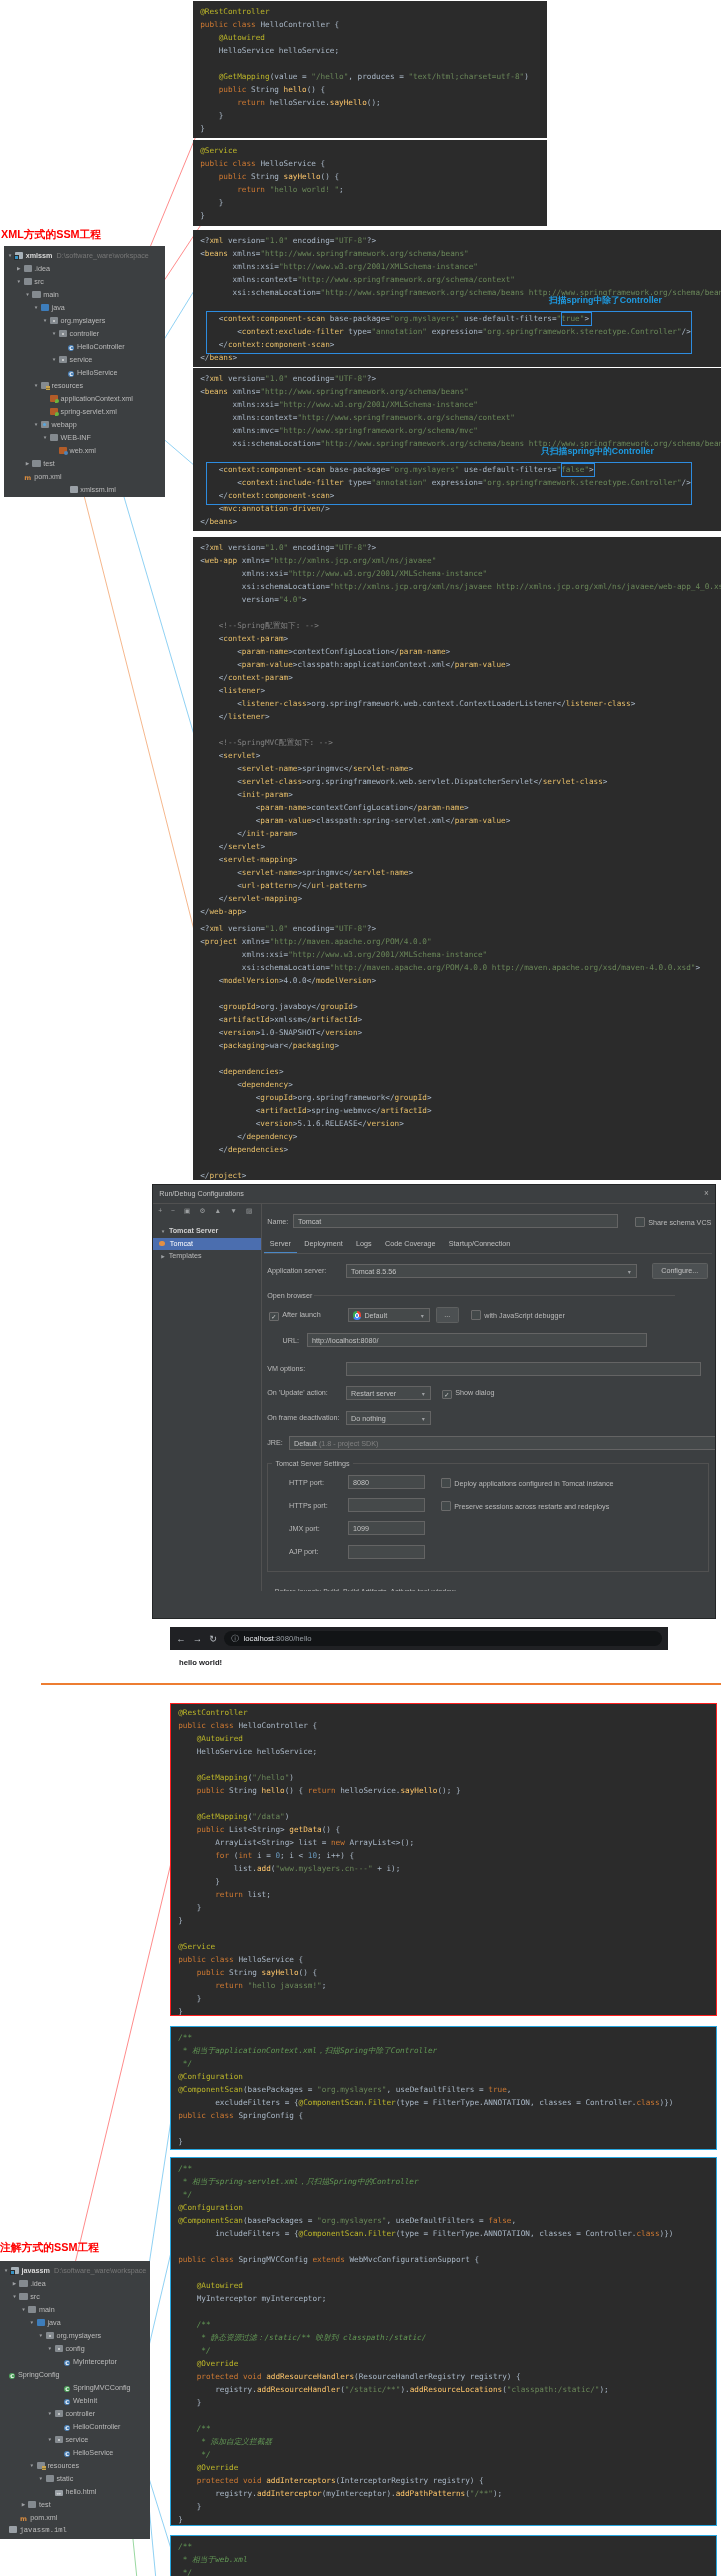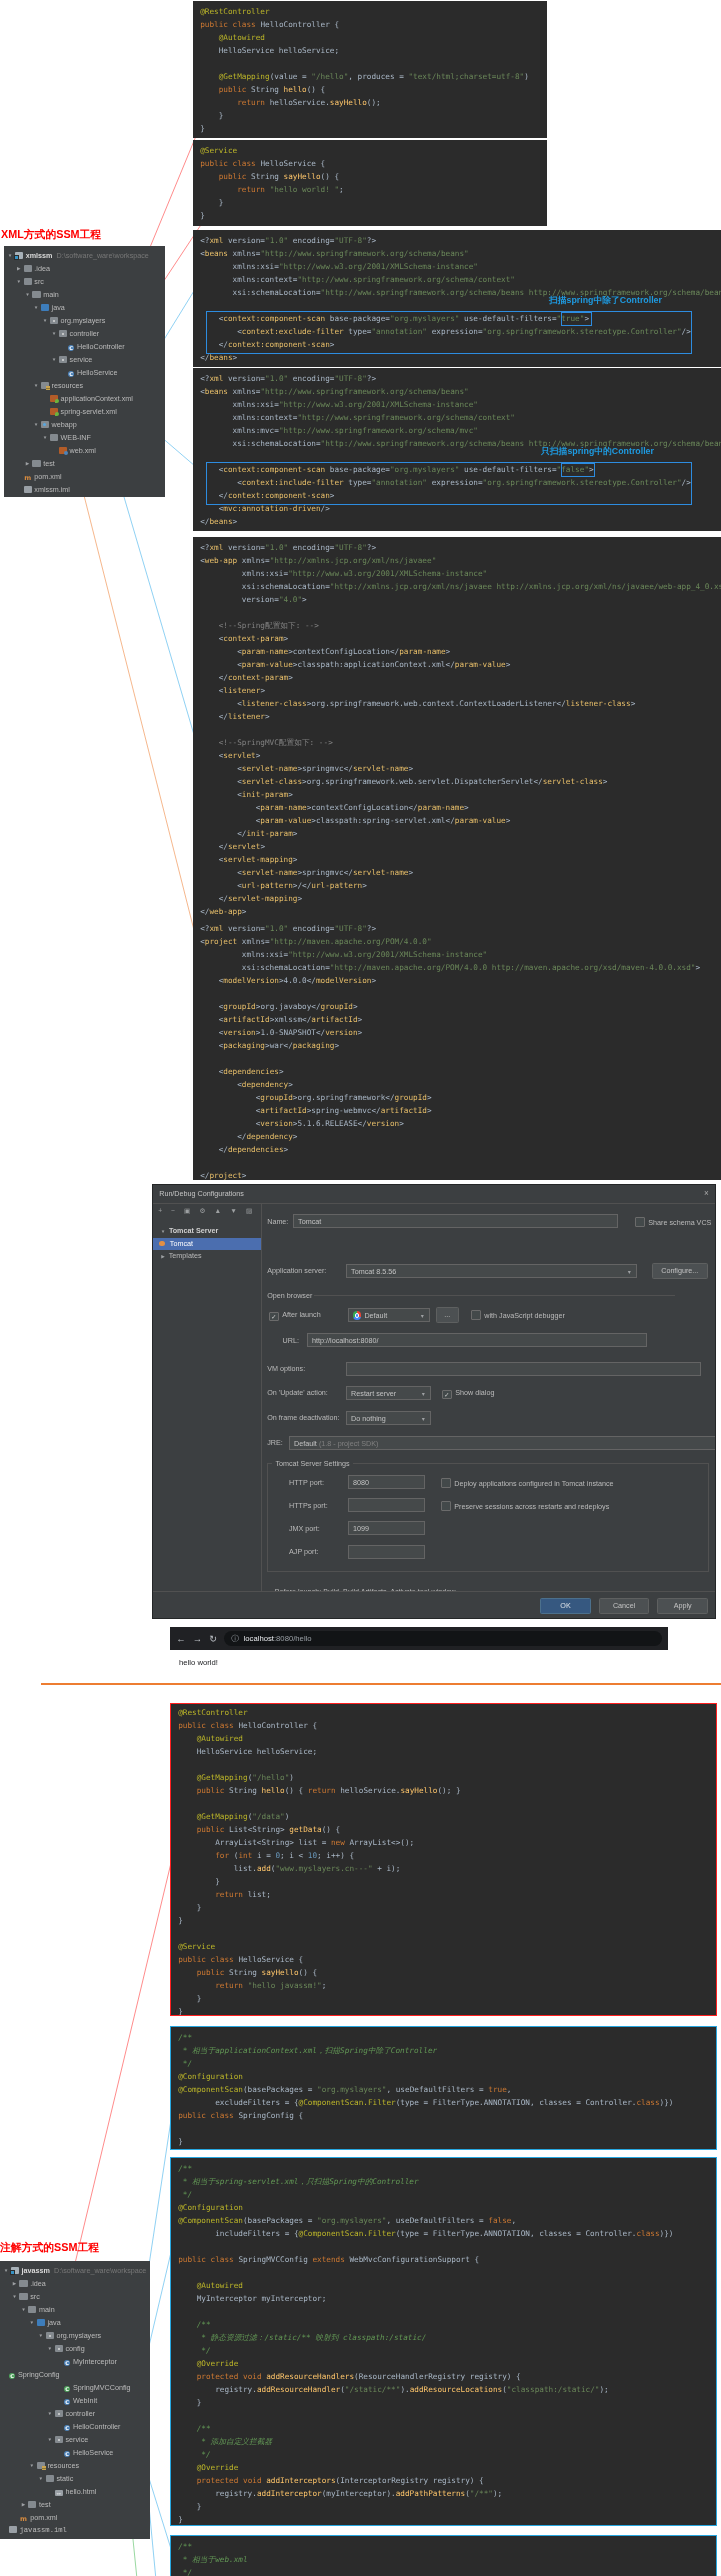--- a/index.html
+++ b/index.html
@@ -113,21 +113,21 @@
       <div class="trow" style="padding-left: 46px;"><span class="arr">▼</span><span class="ic ic-pkg"></span><span class="tl">service</span></div>
       <div class="trow" style="padding-left: 55px;"><span class="arr"></span><span class="ic ic-class"></span><span class="tl">HelloService</span></div>
       <div class="trow" style="padding-left: 28px;"><span class="arr">▼</span><span class="ic ic-res"></span><span class="tl">resources</span></div>
       <div class="trow" style="padding-left: 37px;"><span class="arr"></span><span class="ic ic-springxml"></span><span class="tl">applicationContext.xml</span></div>
       <div class="trow" style="padding-left: 37px;"><span class="arr"></span><span class="ic ic-springxml"></span><span class="tl">spring-servlet.xml</span></div>
       <div class="trow" style="padding-left: 28px;"><span class="arr">▼</span><span class="ic ic-webapp"></span><span class="tl">webapp</span></div>
       <div class="trow" style="padding-left: 37px;"><span class="arr">▼</span><span class="ic ic-folder"></span><span class="tl">WEB-INF</span></div>
       <div class="trow" style="padding-left: 46px;"><span class="arr"></span><span class="ic ic-webxml"></span><span class="tl">web.xml</span></div>
       <div class="trow" style="padding-left: 19.6px;"><span class="arr">▶</span><span class="ic ic-folder"></span><span class="tl">test</span></div>
       <div class="trow" style="padding-left: 10.8px;"><span class="arr"></span><span class="ic ic-maven"></span><span class="tl">pom.xml</span></div>
-      <div class="trow" style="padding-left: 10.8px;"><span class="arr"></span><span class="ic ic-iml"></span><span class="tl">xmlssm.iml</span></div>
+      <div class="trow" style="padding-left: 10.8px; margin-left: 46px;"><span class="arr"></span><span class="ic ic-iml"></span><span class="tl">xmlssm.iml</span></div>
     </div>
 
   <div class="codep" style="left:193px;top:230px;width:528px;height:137px;"><div class="cl">&lt;?<span class="tag">xml</span> version=<span class="str">"1.0"</span> encoding=<span class="str">"UTF-8"</span>?&gt;</div><div class="cl">&lt;<span class="tag">beans</span> xmlns=<span class="str">"http://www.springframework.org/schema/beans"</span></div><div class="cl">       xmlns:xsi=<span class="str">"http://www.w3.org/2001/XMLSchema-instance"</span></div><div class="cl">       xmlns:context=<span class="str">"http://www.springframework.org/schema/context"</span></div><div class="cl">       xsi:schemaLocation=<span class="str">"http://www.springframework.org/schema/beans http://www.springframework.org/schema/beans/spring-beans.xsd http://www.springframework.org/schema/context"</span>&gt;</div><div class="cl">&nbsp;</div><div class="cl">    &lt;<span class="tag">context:component-scan</span> base-package=<span class="str">"org.myslayers"</span> use-default-filters=<span class="str">"true"</span>&gt;</div><div class="cl">        &lt;<span class="tag">context:exclude-filter</span> type=<span class="str">"annotation"</span> expression=<span class="str">"org.springframework.stereotype.Controller"</span>/&gt;</div><div class="cl">    &lt;/<span class="tag">context:component-scan</span>&gt;</div><div class="cl">&lt;/<span class="tag">beans</span>&gt;</div></div>
   <div class="hlbox" style="left:206px;top:311px;width:484px;height:41px;"></div>
   <div class="hlbox" style="left:561px;top:312px;width:29px;height:12.4px;"></div>
   <div class="callout" style="left:549px;top:295px;">扫描spring中除了Controller</div>
 
   <div class="codep" style="left:193px;top:368px;width:528px;height:163px;"><div class="cl">&lt;?<span class="tag">xml</span> version=<span class="str">"1.0"</span> encoding=<span class="str">"UTF-8"</span>?&gt;</div><div class="cl">&lt;<span class="tag">beans</span> xmlns=<span class="str">"http://www.springframework.org/schema/beans"</span></div><div class="cl">       xmlns:xsi=<span class="str">"http://www.w3.org/2001/XMLSchema-instance"</span></div><div class="cl">       xmlns:context=<span class="str">"http://www.springframework.org/schema/context"</span></div><div class="cl">       xmlns:mvc=<span class="str">"http://www.springframework.org/schema/mvc"</span></div><div class="cl">       xsi:schemaLocation=<span class="str">"http://www.springframework.org/schema/beans http://www.springframework.org/schema/beans/spring-beans.xsd http://www.springframework.org/schema/mvc"</span>&gt;</div><div class="cl">&nbsp;</div><div class="cl">    &lt;<span class="tag">context:component-scan</span> base-package=<span class="str">"org.myslayers"</span> use-default-filters=<span class="str">"false"</span>&gt;</div><div class="cl">        &lt;<span class="tag">context:include-filter</span> type=<span class="str">"annotation"</span> expression=<span class="str">"org.springframework.stereotype.Controller"</span>/&gt;</div><div class="cl">    &lt;/<span class="tag">context:component-scan</span>&gt;</div><div class="cl">    &lt;<span class="tag">mvc:annotation-driven</span>/&gt;</div><div class="cl">&lt;/<span class="tag">beans</span>&gt;</div></div>
   <div class="hlbox" style="left:206px;top:462px;width:484px;height:41px;"></div>
   <div class="hlbox" style="left:561px;top:463px;width:32px;height:12.4px;"></div>
@@ -154,20 +154,27 @@
       <div class="drow">
         <span class="arr">▶</span>
         <span>Templates</span>
       </div>
     </div>
     <div class="dright">
       <span class="abs" style="left:6.2px;top:14px;">Name:</span>
       <span class="abs fld" style="left:32px;top:11.3px;width:325px;">Tomcat</span>
       <span class="abs" style="left:374px;top:14px;"><span class="cb"></span><span>Share schema VCS</span></span>
 
+      <div class="abs" style="left:3.1px;top:32px;border-bottom:0.5px solid #515151;width:448px;">
+        <span class="dtab on">Server</span>
+        <span class="dtab">Deployment</span>
+        <span class="dtab">Logs</span>
+        <span class="dtab">Code Coverage</span>
+        <span class="dtab">Startup/Connection</span>
+      </div>
 
       <span class="abs" style="left:6.2px;top:63px;">Application server:</span>
       <span class="abs fld" style="left:85px;top:61px;width:291px;"><span>Tomcat 8.5.56</span><span class="sel-arrow">▼</span></span>
       <span class="abs btn" style="left:391px;top:60px;margin:0;">Configure...</span>
 
       <span class="abs" style="left:6.2px;top:88px;"><span>Open browser</span>&nbsp;<span class="grpline" style="width:361px;"></span></span>
 
       <span class="abs" style="left:8px;top:107px;"><span class="cb on"></span><span>After launch</span></span>
       <span class="abs fld" style="left:87px;top:105px;width:82px;"><span class="chrome"></span><span>Default</span><span class="sel-arrow">▼</span></span>
       <span class="abs btn" style="left:175px;top:104px;margin:0;min-width:10.3px;padding:0 5.2px;">...</span>
@@ -200,38 +207,33 @@
       <span class="abs fld" style="left:87px;top:295px;width:77px;"></span>
       <span class="abs" style="left:180px;top:298px;"><span class="cb"></span><span>Preserve sessions across restarts and redeploys</span></span>
 
       <span class="abs" style="left:28px;top:321px;">JMX port:</span>
       <span class="abs fld" style="left:87px;top:318px;width:77px;">1099</span>
 
       <span class="abs" style="left:28px;top:344px;">AJP port:</span>
       <span class="abs fld" style="left:87px;top:342px;width:77px;"></span>
 
       <span class="abs" style="left:4.1px;top:384px;"><span class="arr">▶</span>&nbsp;<span>Before launch: Build, Build Artifacts, Activate tool window</span>&nbsp;<span class="grpline" style="width:196px;"></span></span>
-    </div>
-    <div class="dfoot">
-      <span class="btn primary">OK</span>
-      <span class="btn">Cancel</span>
-      <span class="btn">Apply</span>
     </div>
   </div>
 
   <div class="bbar" style="left:170px;top:1627px;width:498px;height:23px;">
     <span class="bnav">←</span>
     <span class="bnav">→</span>
     <span class="bnav">↻</span>
     <span class="bpill">
       <span>ⓘ</span>
       <span><span class="bhost">localhost</span><span class="bpath">:8080/hello</span></span>
     </span>
   </div>
-  <div class="bcontent" style="left:179px;top:1658px;font-size:7.7px;">hello world!</div>
+  <div class="bcontent" style="left:179px;top:1658px;font-size:7.7px;font-weight:bold;">hello world!</div>
 
   <div class="orange-line" style="left:41px;top:1683px;width:680px;height:2.1px;"></div>
 
   <div class="codep b-red" style="left:170px;top:1703px;width:547px;height:313px;padding-top:2.1px;"><div class="cl"><span class="ann">@RestController</span></div><div class="cl"><span class="kw">public</span> <span class="kw">class</span> HelloController {</div><div class="cl">    <span class="ann">@Autowired</span></div><div class="cl">    HelloService helloService;</div><div class="cl">&nbsp;</div><div class="cl">    <span class="ann">@GetMapping</span>(<span class="str">"/hello"</span>)</div><div class="cl">    <span class="kw">public</span> String <span class="fn">hello</span>() { <span class="kw">return</span> helloService.<span class="fn">sayHello</span>(); }</div><div class="cl">&nbsp;</div><div class="cl">    <span class="ann">@GetMapping</span>(<span class="str">"/data"</span>)</div><div class="cl">    <span class="kw">public</span> List&lt;String&gt; <span class="fn">getData</span>() {</div><div class="cl">        ArrayList&lt;String&gt; list = <span class="kw">new</span> ArrayList&lt;&gt;();</div><div class="cl">        <span class="kw">for</span> (<span class="kw">int</span> i = <span class="num">0</span>; i &lt; <span class="num">10</span>; i++) {</div><div class="cl">            list.<span class="fn">add</span>(<span class="str">"www.myslayers.cn---"</span> + i);</div><div class="cl">        }</div><div class="cl">        <span class="kw">return</span> list;</div><div class="cl">    }</div><div class="cl">}</div><div class="cl">&nbsp;</div><div class="cl"><span class="ann">@Service</span></div><div class="cl"><span class="kw">public</span> <span class="kw">class</span> HelloService {</div><div class="cl">    <span class="kw">public</span> String <span class="fn">sayHello</span>() {</div><div class="cl">        <span class="kw">return</span> <span class="str">"hello javassm!"</span>;</div><div class="cl">    }</div><div class="cl">}</div></div>
 
   <div class="codep b-cyan" style="left:170px;top:2026px;width:547px;height:124px;"><div class="cl"><span class="doc">/**</span></div><div class="cl"><span class="doc"> * 相当于applicationContext.xml，扫描Spring中除了Controller</span></div><div class="cl"><span class="doc"> */</span></div><div class="cl"><span class="ann">@Configuration</span></div><div class="cl"><span class="ann">@ComponentScan</span>(basePackages = <span class="str">"org.myslayers"</span>, useDefaultFilters = <span class="kw">true</span>,</div><div class="cl">        excludeFilters = {<span class="ann">@ComponentScan.Filter</span>(type = FilterType.ANNOTATION, classes = Controller.<span class="kw">class</span>)})</div><div class="cl"><span class="kw">public</span> <span class="kw">class</span> SpringConfig {</div><div class="cl">&nbsp;</div><div class="cl">}</div></div>
   <div class="codep b-cyan" style="left:170px;top:2157px;width:547px;height:369px;"><div class="cl"><span class="doc">/**</span></div><div class="cl"><span class="doc"> * 相当于spring-servlet.xml，只扫描Spring中的Controller</span></div><div class="cl"><span class="doc"> */</span></div><div class="cl"><span class="ann">@Configuration</span></div><div class="cl"><span class="ann">@ComponentScan</span>(basePackages = <span class="str">"org.myslayers"</span>, useDefaultFilters = <span class="kw">false</span>,</div><div class="cl">        includeFilters = {<span class="ann">@ComponentScan.Filter</span>(type = FilterType.ANNOTATION, classes = Controller.<span class="kw">class</span>)})</div><div class="cl">&nbsp;</div><div class="cl"><span class="kw">public</span> <span class="kw">class</span> SpringMVCConfig <span class="kw">extends</span> WebMvcConfigurationSupport {</div><div class="cl">&nbsp;</div><div class="cl">    <span class="ann">@Autowired</span></div><div class="cl">    MyInterceptor myInterceptor;</div><div class="cl">&nbsp;</div><div class="cl"><span class="doc">    /**</span></div><div class="cl"><span class="doc">     * 静态资源过滤：/static/** 映射到 classpath:/static/</span></div><div class="cl"><span class="doc">     */</span></div><div class="cl">    <span class="ann">@Override</span></div><div class="cl">    <span class="kw">protected</span> <span class="kw">void</span> <span class="fn">addResourceHandlers</span>(ResourceHandlerRegistry registry) {</div><div class="cl">        registry.<span class="fn">addResourceHandler</span>(<span class="str">"/static/**"</span>).<span class="fn">addResourceLocations</span>(<span class="str">"classpath:/static/"</span>);</div><div class="cl">    }</div><div class="cl">&nbsp;</div><div class="cl"><span class="doc">    /**</span></div><div class="cl"><span class="doc">     * 添加自定义拦截器</span></div><div class="cl"><span class="doc">     */</span></div><div class="cl">    <span class="ann">@Override</span></div><div class="cl">    <span class="kw">protected</span> <span class="kw">void</span> <span class="fn">addInterceptors</span>(InterceptorRegistry registry) {</div><div class="cl">        registry.<span class="fn">addInterceptor</span>(myInterceptor).<span class="fn">addPathPatterns</span>(<span class="str">"/**"</span>);</div><div class="cl">    }</div><div class="cl">}</div></div>
 
   <div class="seclabel" style="left:0px;top:2241px;">注解方式的SSM工程</div>
   <div class="tree" style="left:0px;top:2261px;width:150px;height:278px;">

